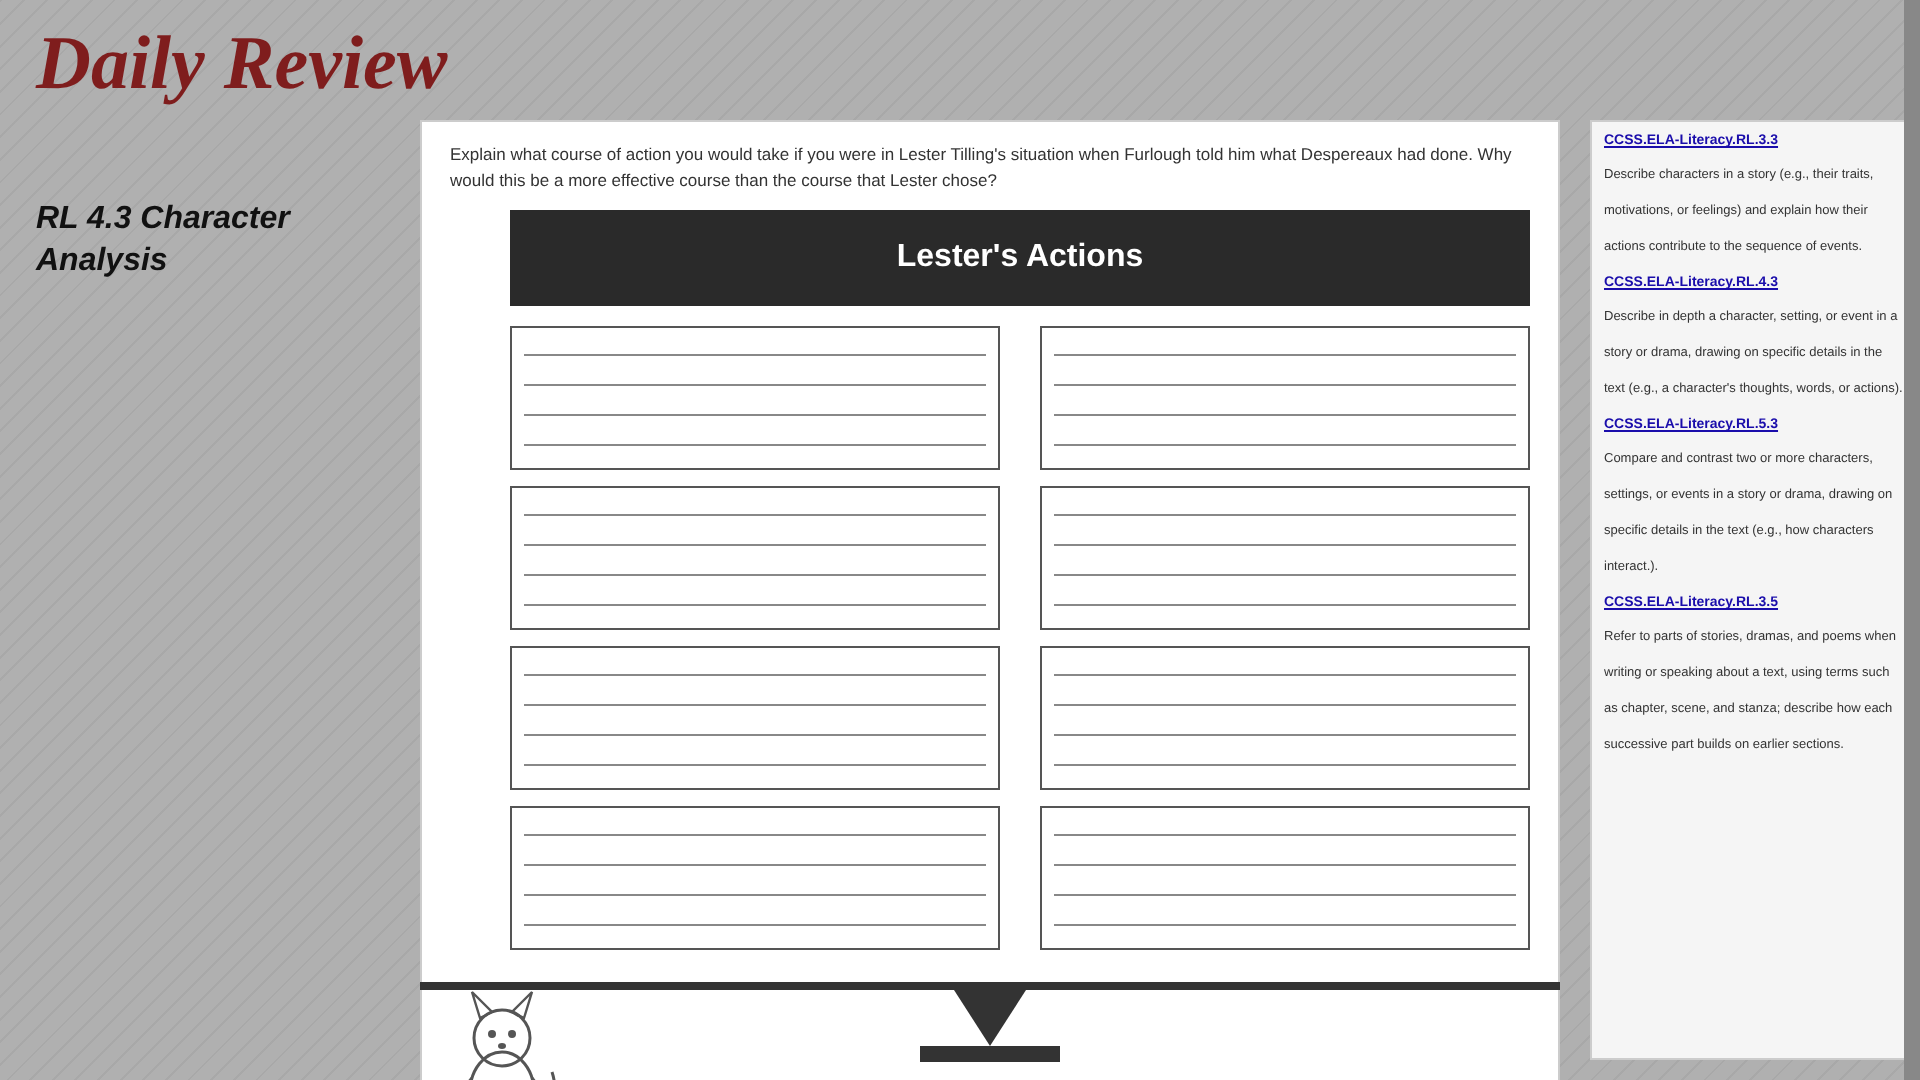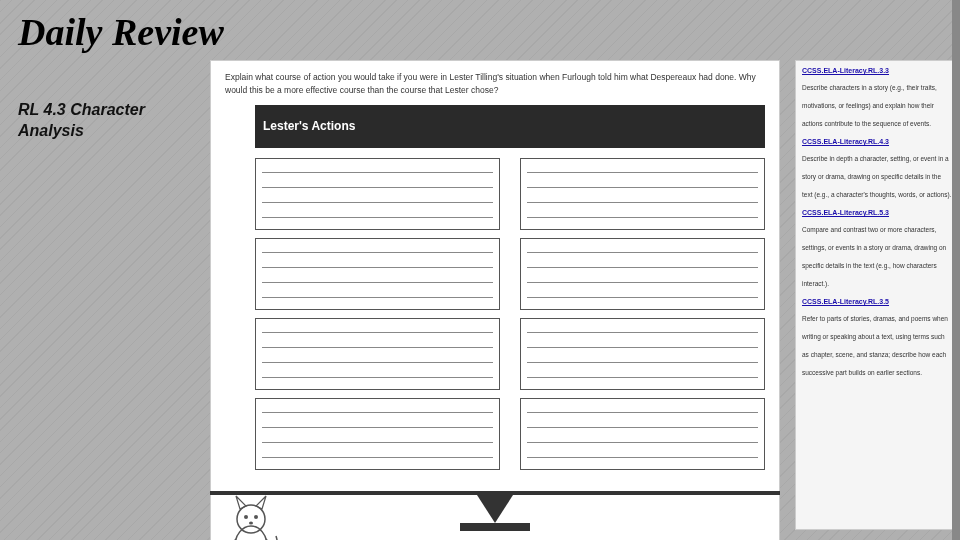--- a/index.html
+++ b/index.html
@@ -26,21 +26,21 @@
       );
     }
 
     .page-title {
       position: absolute;
       top: 10px;
       left: 18px;
       font-size: 38px;
       font-style: italic;
       font-weight: bold;
-      color: #000000;
+      color: #7f1d1d;
       font-family: Georgia, serif;
       z-index: 10;
     }
 
     .subtitle {
       position: absolute;
       top: 100px;
       left: 18px;
       font-size: 16px;
       font-style: italic;
@@ -75,21 +75,22 @@
       display: flex;
       gap: 20px;
       margin-bottom: 10px;
       margin-left: 30px;
     }
 
     .col-header-box {
       flex: 1;
       background: #2a2a2a;
       color: #fff;
-      font-size: 12px;
+      text-align: center;
+      font-size: 16px;
       font-weight: bold;
       font-family: Arial, sans-serif;
       padding: 14px 8px;
       line-height: 1.3;
     }
 
     .rows-area {
       display: flex;
       flex-direction: column;
       gap: 8px;

